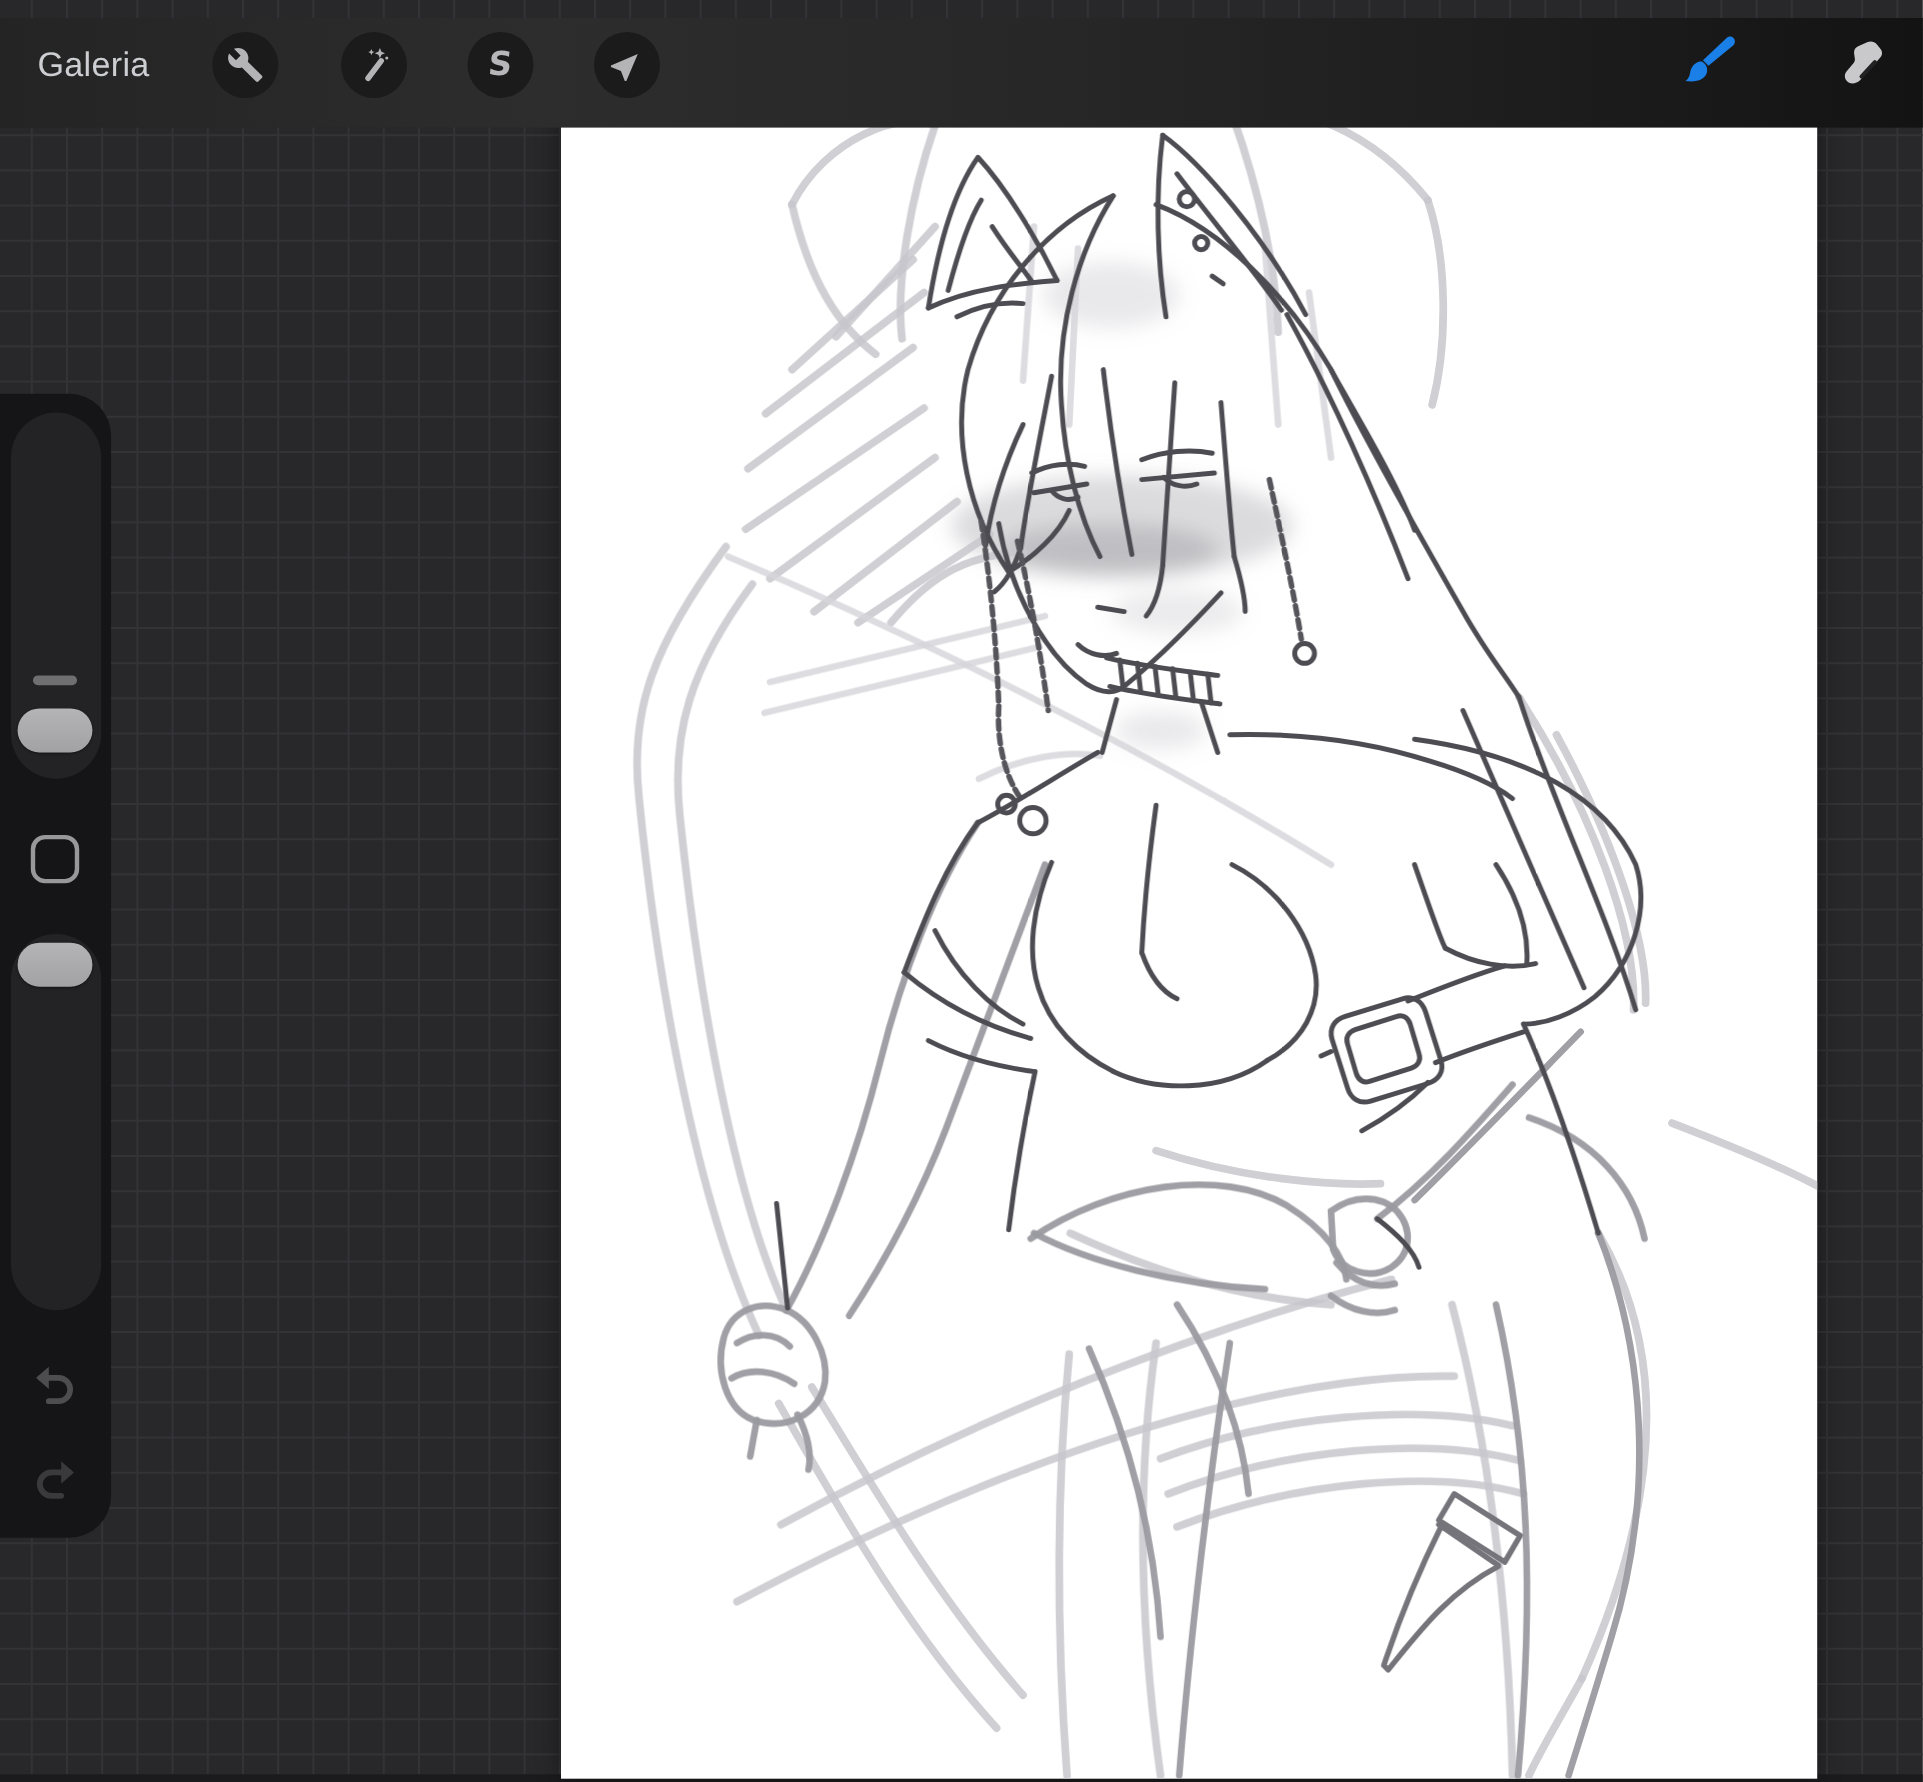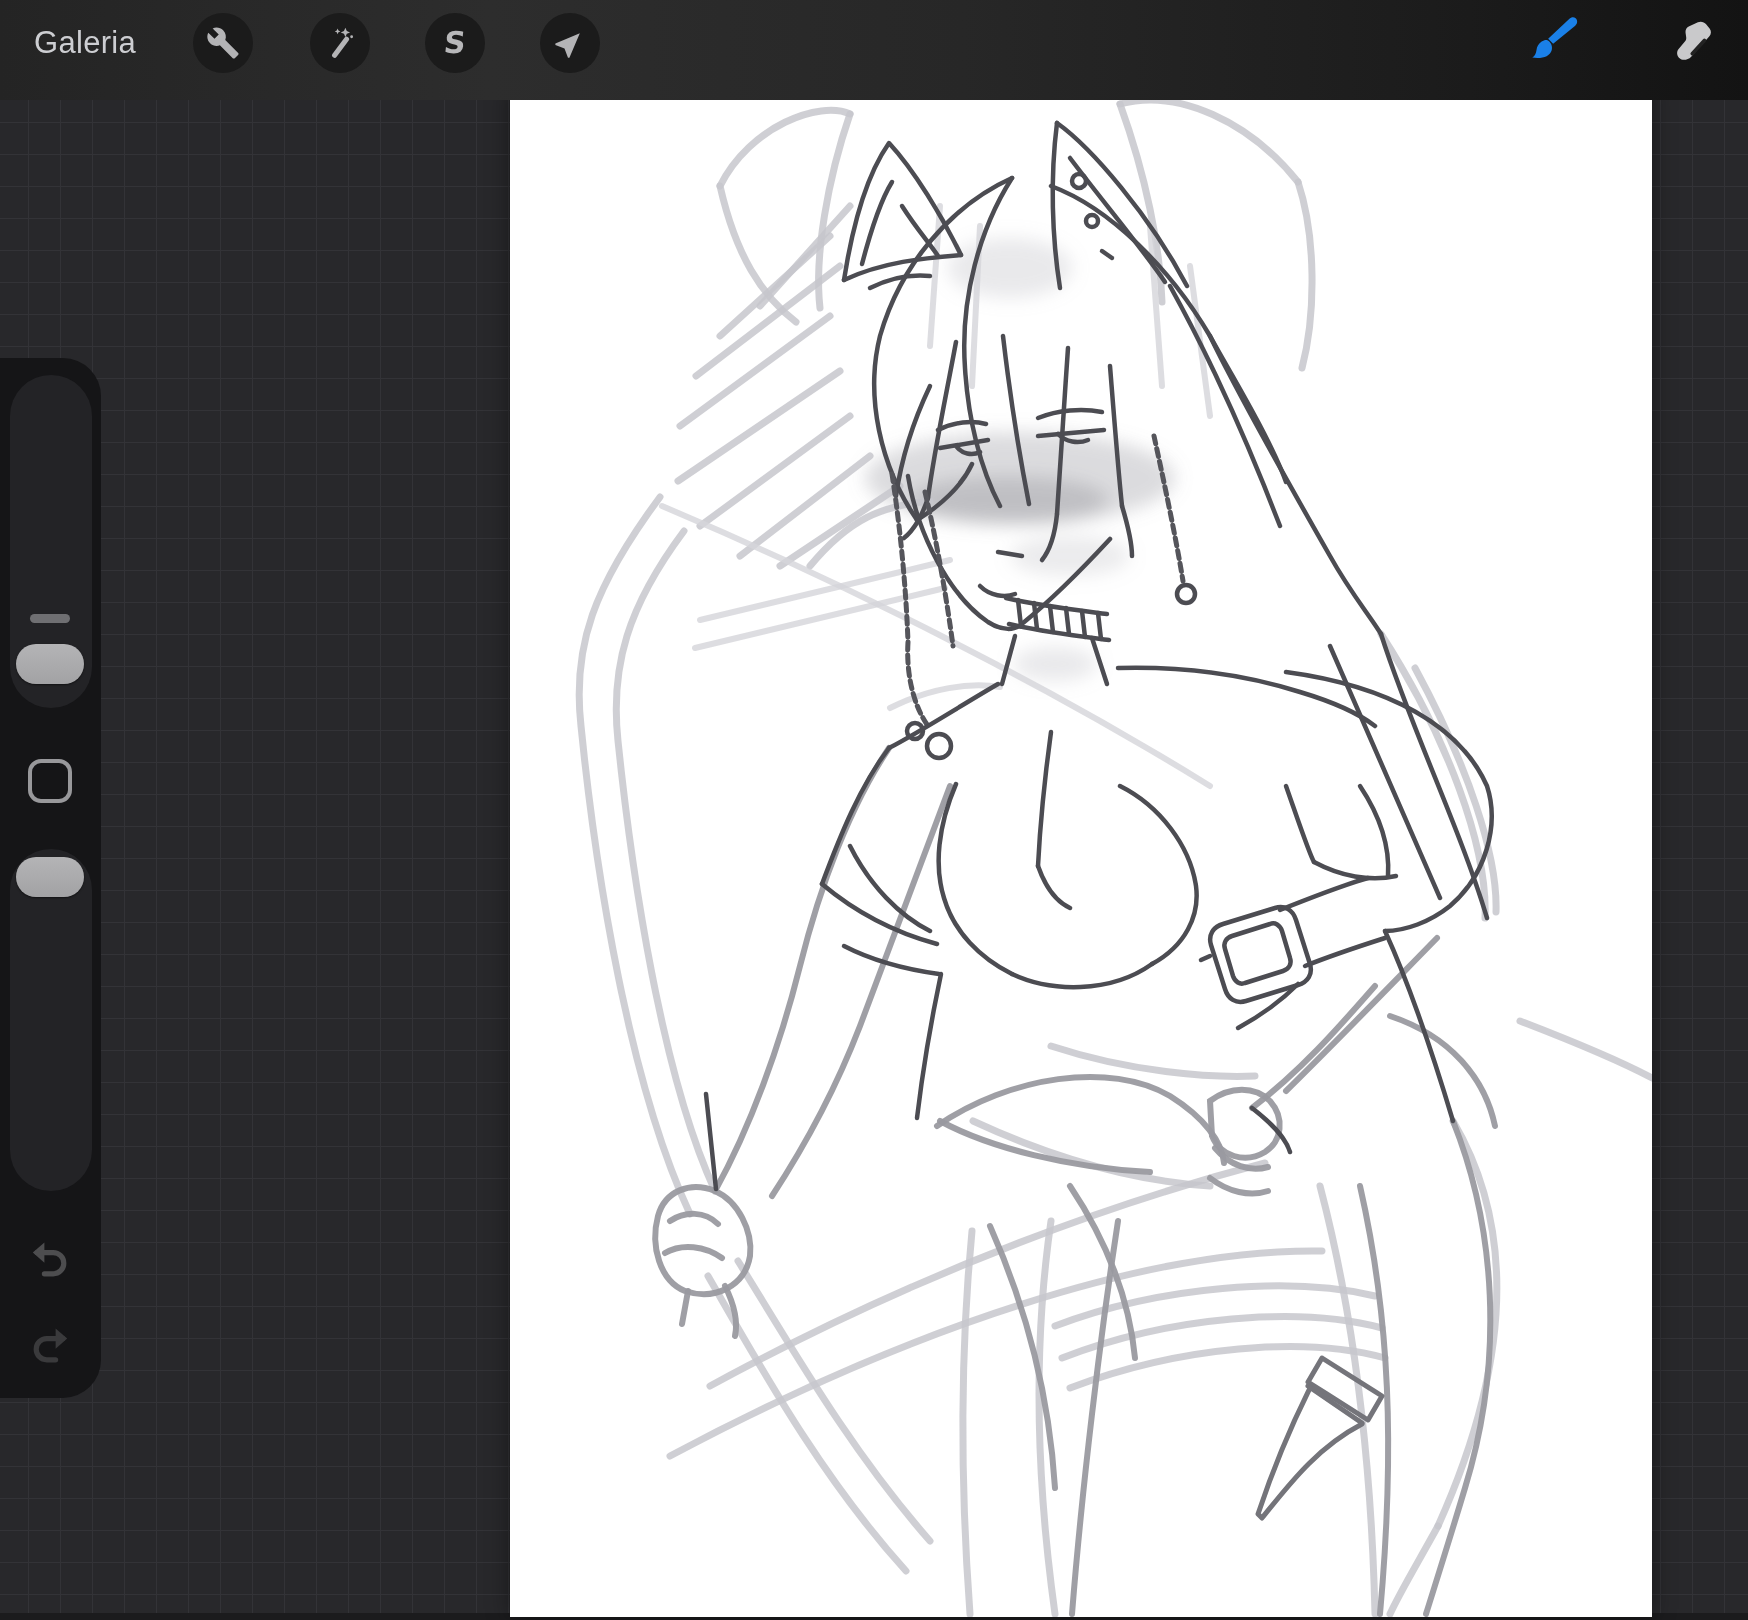--- a/index.html
+++ b/index.html
@@ -9,21 +9,21 @@
     background-image:
       linear-gradient(#333337 1.5px, transparent 1.5px),
       linear-gradient(90deg,#333337 1.5px, transparent 1.5px);
     background-size:32px 32px;
     background-position:-4px -6px;
     font-family:"Liberation Sans", sans-serif;
     -webkit-font-smoothing:antialiased;
   }
   
   .toolbar{
-    position:absolute;left:0;top:0;width:1748px;height:100px;
+    position:absolute;left:0;top:16px;width:1748px;height:100px;
     background:linear-gradient(90deg,#242424 0%,#2d2d2d 28%,#272727 55%,#1c1c1c 82%,#131313 100%);
     z-index:5;
   }
   .gallery-label{
     position:absolute;left:34px;top:0;height:86px;display:flex;align-items:center;
     color:#cdced2;font-size:31px;letter-spacing:.3px;cursor:default;
   }
   .tool-circle{
     position:absolute;top:13px;width:60px;height:60px;border-radius:50%;
     background:#1b1b1b;display:flex;align-items:center;justify-content:center;

